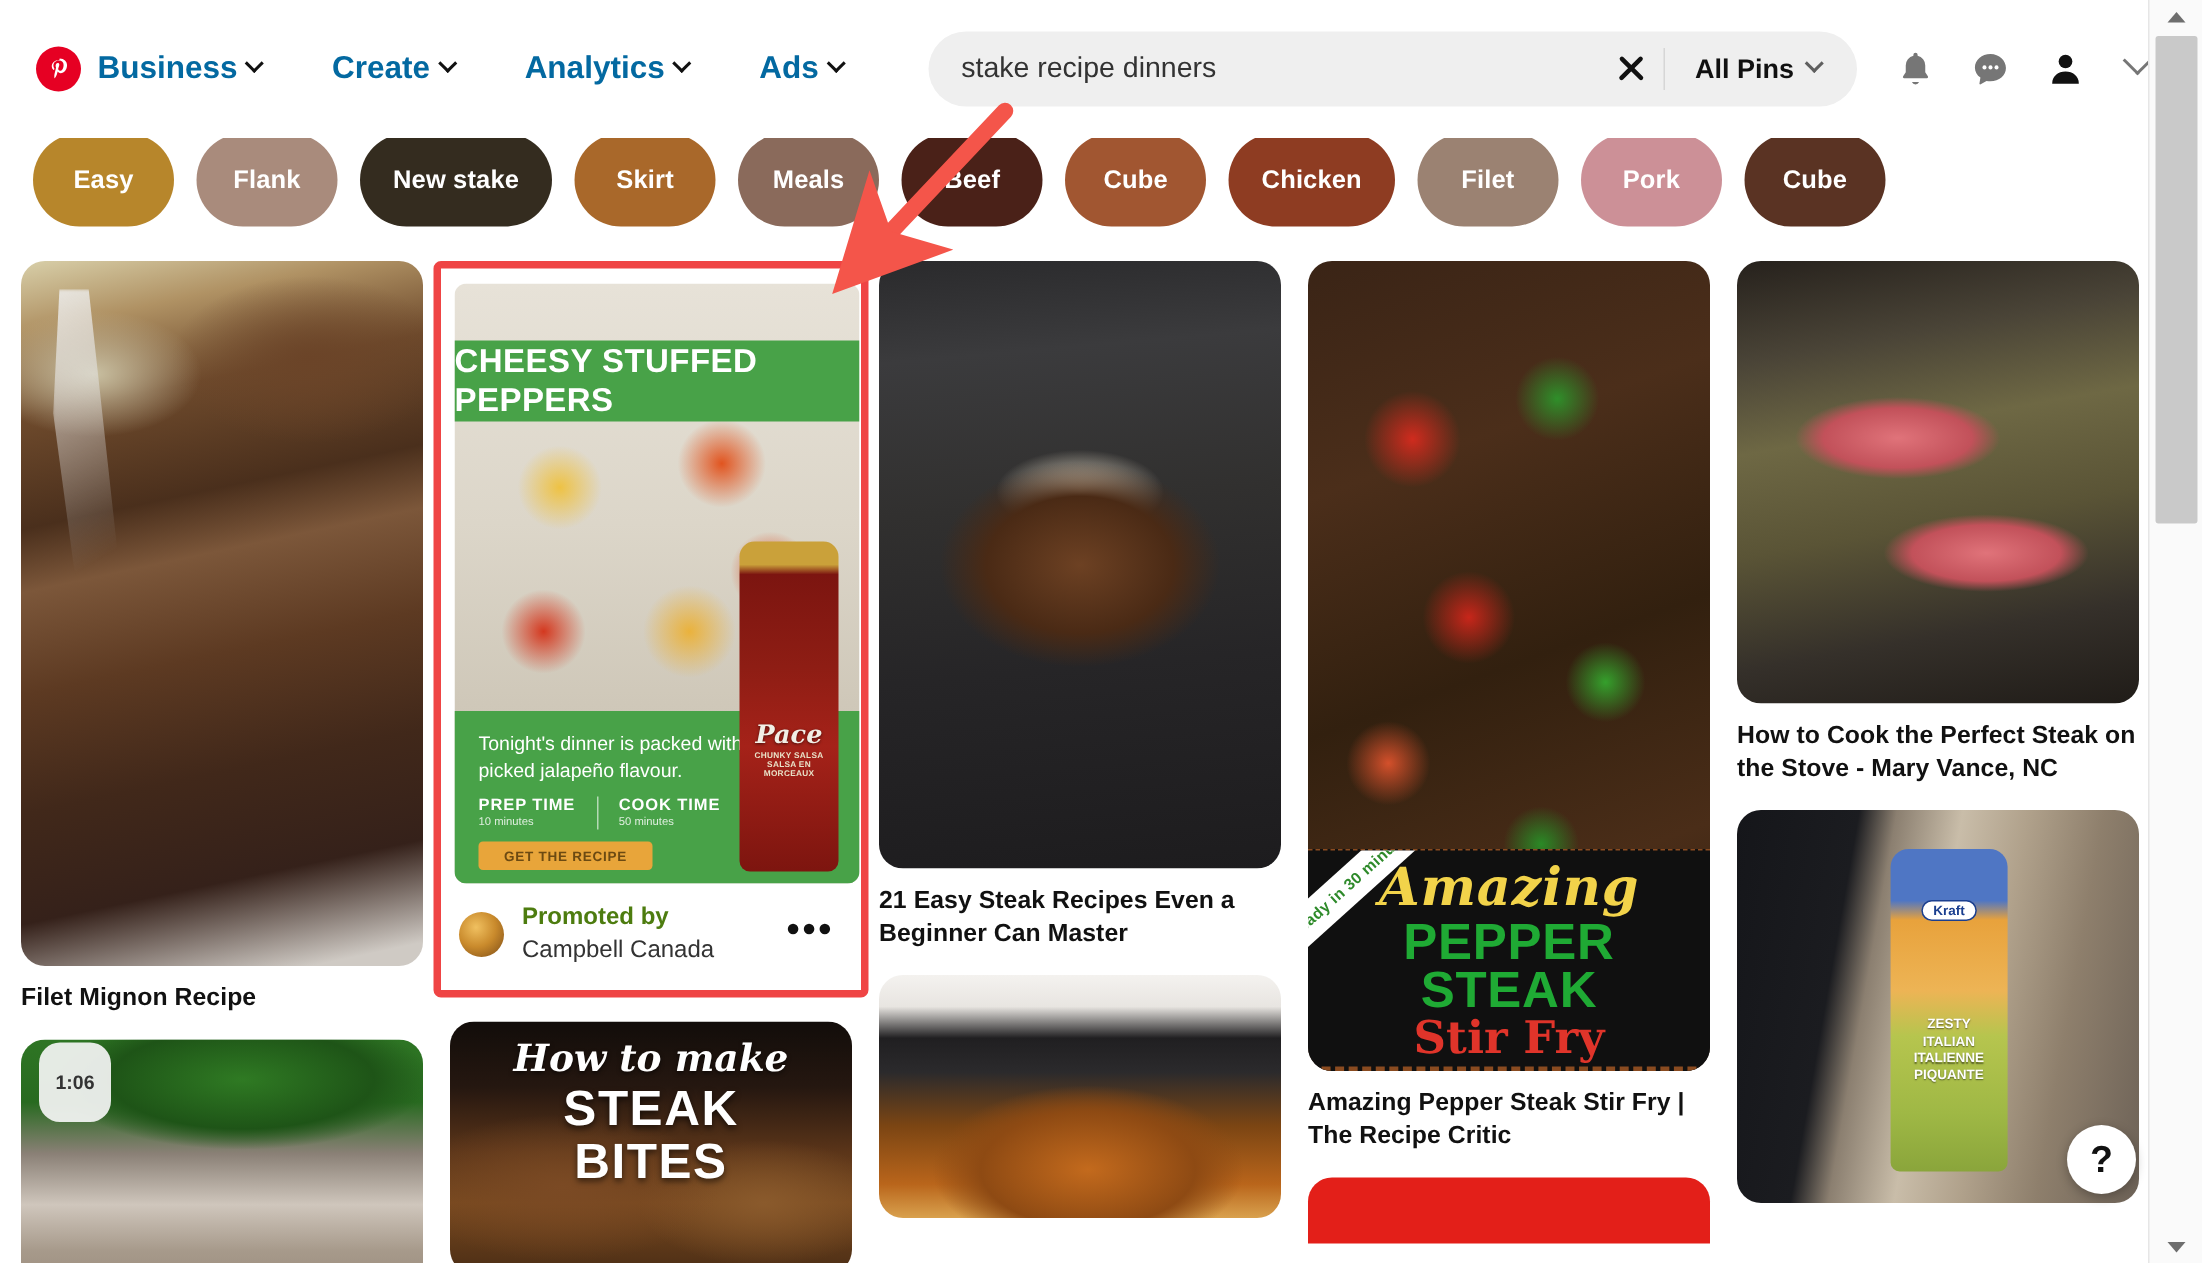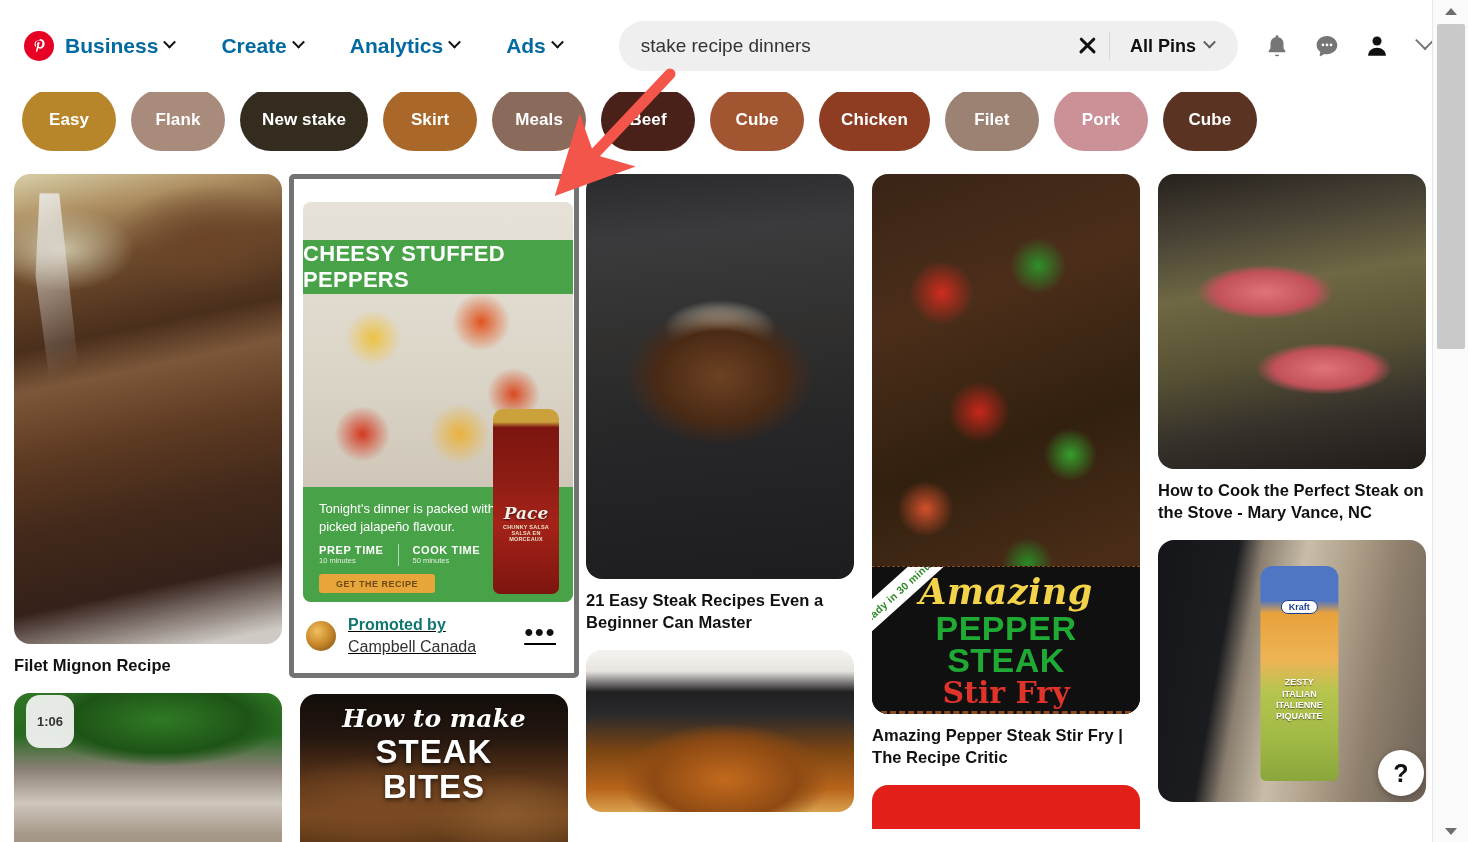--- a/index.html
+++ b/index.html
@@ -228,27 +228,26 @@
   }
   .kraft-badge {
     position:absolute; left:50%; transform:translateX(-50%); top:16%;
     background:#fff; color:#1b3f8f; font-size:9px; font-weight:800;
     padding:1px 7px; border-radius:8px; border:1.5px solid #1b3f8f;
   }
 
   
   .promo-wrap {
     position: relative;
-    border: 5px solid #737373;
+    border: 5px solid #ef4444;
     border-radius: 5px;
-    padding: 23px 9px 0 9px;
+    padding: 10px 9px 0 9px;
     background: #ffffff;
     width: 290px;
     margin-left: -11px;
-    text-decoration: underline;
   }
   .promo-img {
     width: 270px; height: 400px; border-radius: 8px; overflow: hidden;
     position: relative;
     background:
       radial-gradient(circle 40px at 26% 34%, #eec244 0%, rgba(238,194,68,0) 70%),
       radial-gradient(circle 42px at 66% 30%, #e1541f 0%, rgba(225,84,31,0) 70%),
       radial-gradient(circle 40px at 22% 58%, #d4381f 0%, rgba(212,56,31,0) 70%),
       radial-gradient(circle 44px at 58% 58%, #eab23c 0%, rgba(234,178,60,0) 70%),
       radial-gradient(circle 38px at 78% 48%, #d94a20 0%, rgba(217,74,32,0) 70%),
@@ -272,21 +271,21 @@
   }
   .pt-b { font-size:11px; font-weight:700; letter-spacing:.6px; }
   .pt-s { font-size:7.5px; opacity:.82; display:block; margin-top:0; }
   .pt-div { width:1px; height:22px; background:rgba(255,255,255,.6); }
   .promo-cta {
     margin-top:8px; width:116px; height:19px; border-radius:3px;
     background:#e8a53a; color:#6c4a12; font-size:9px; font-weight:700;
     display:flex; align-items:center; justify-content:center; letter-spacing:.5px;
   }
   .sauce-bottle {
-    position:absolute; right:14px; bottom:8px; width:66px; height:185px;
+    position:absolute; right:14px; bottom:8px; width:66px; height:220px;
     border-radius: 10px 10px 7px 7px;
     background: linear-gradient(180deg,#caa13a 0%, #caa13a 7%, #7c1510 10%, #8e1d14 38%, #a52219 62%, #7d150f 100%);
   }
   .sauce-lbl {
     position:absolute; left:50%; transform:translateX(-50%); bottom:28%;
     width:58px; text-align:center;
   }
   .sauce-name {
     font-family:"DejaVu Serif", serif; font-style:italic;
     color:#f2efe6; font-size:17px; font-weight:700;
@@ -294,21 +293,21 @@
   }
   .sauce-sub { color:#e9e2c8; font-size:5.5px; font-weight:700; letter-spacing:.2px; margin-top:1px;}
   .promo-foot {
     display:flex; align-items:center; padding:13px 3px 15px 3px;
   }
   .promo-av {
     width:30px; height:30px; border-radius:50%; flex:0 0 auto;
     background: radial-gradient(circle at 38% 34%, #f0c060 0%, #c98a2c 48%, #7a4a16 100%);
   }
   .promo-txt { margin-left:12px; flex:1; }
-  .promo-t1 { font-size:16px; font-weight:700; color:#0f766e; line-height:1.25; }
+  .promo-t1 { font-size:16px; font-weight:700; color:#4d7c0f; line-height:1.25; }
   .promo-t2 { font-size:16px; font-weight:400; color:#333; line-height:1.3; margin-top:2px;}
   .promo-dots {
     font-size:26px; color:#111; letter-spacing:1.5px; cursor:pointer;
     line-height:.5; padding:0 6px 8px 0;
   }
 
   
   .arrow-svg { position:absolute; left:548px; top:56px; z-index:60; pointer-events:none; }
 
   

